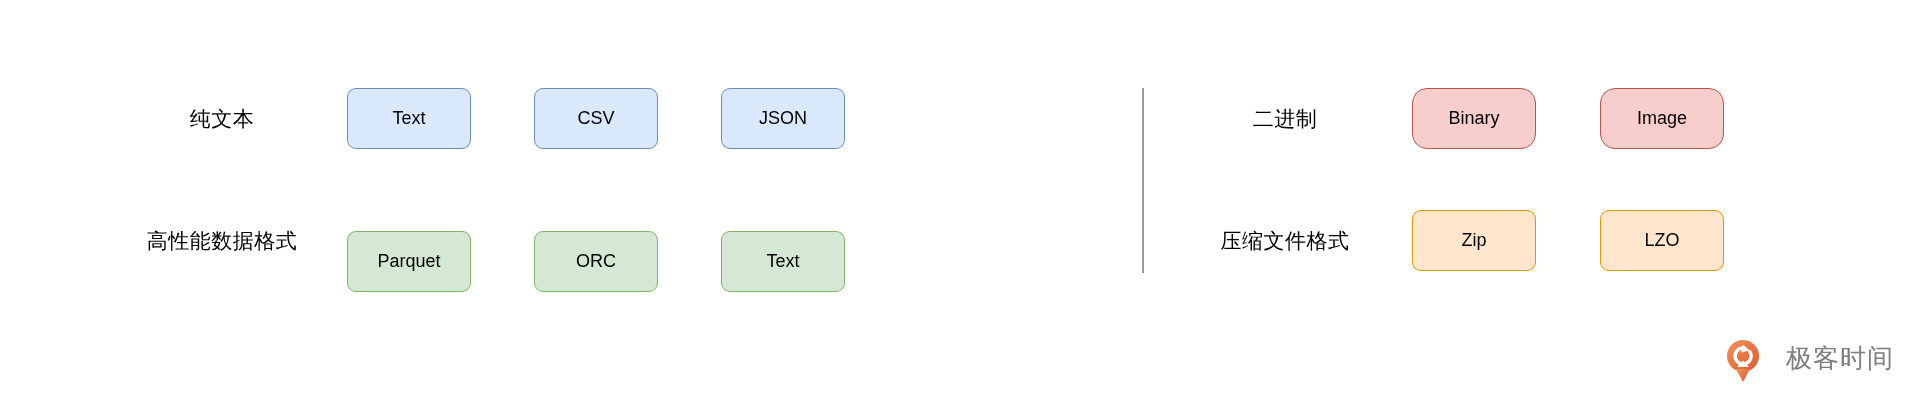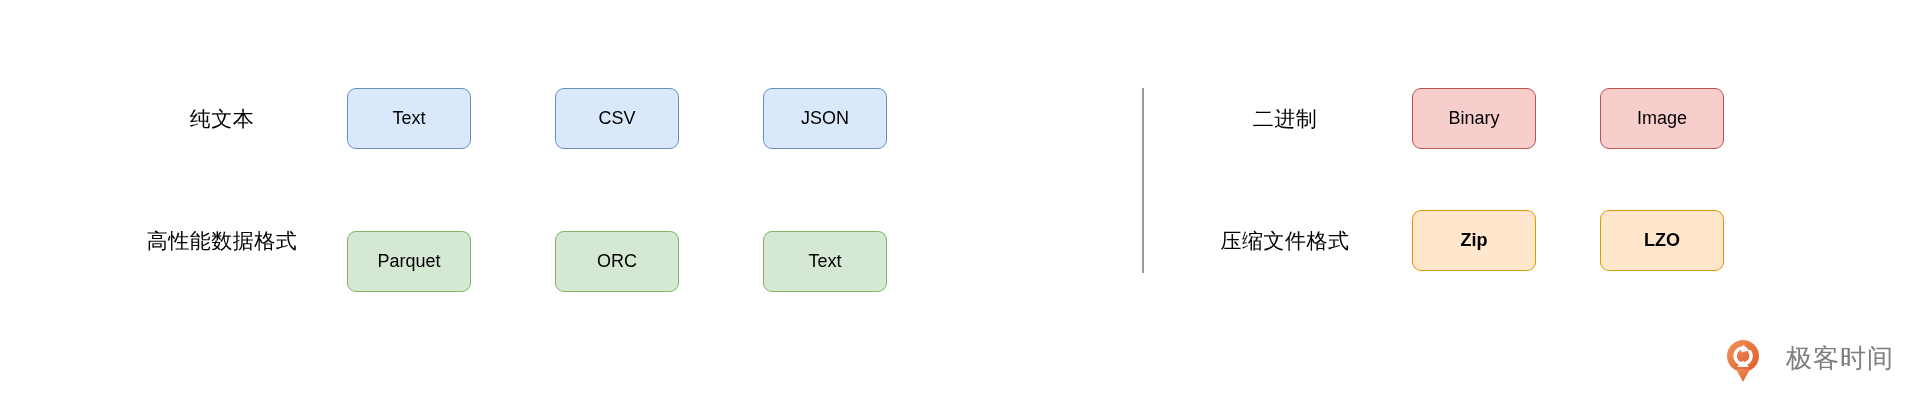--- a/index.html
+++ b/index.html
@@ -36,29 +36,29 @@
     box-sizing: border-box;
     border-radius: 9px;
     border: 1.5px solid;
     display: flex;
     align-items: center;
     justify-content: center;
     font-size: 18px;
     color: #000000;
     white-space: nowrap;
   }
-  .row-left  { left: 347px; gap: 84px; }
+  .row-left  { left: 347px; gap: 63px; }
   .row-right { left: 1412px; gap: 64px; }
   .row-top    { top: 88px; }
   .row-bottom { top: 210px; }
 
   .blue   { background: var(--blue-fill, #dae8fc);   border-color: var(--blue-stroke, #6c8ebf); }
   .green  { background: var(--green-fill, #d5e8d4);  border-color: var(--green-stroke, #82b366); margin-top: 21px; }
-  .red    { background: var(--red-fill, #f8cecc);    border-color: var(--red-stroke, #b85450); }
-  .orange { background: var(--orange-fill, #ffe6cc); border-color: var(--orange-stroke, #d79b00); font-weight: bold; }
+  .red    { background: var(--red-fill, #f8cecc);    border-color: var(--red-stroke, #b85450); border-radius: 15px; }
+  .orange { background: var(--orange-fill, #ffe6cc); border-color: var(--orange-stroke, #d79b00); }
 
   .divider {
     position: absolute;
     left: 1142px;
     top: 88px;
     width: 1.5px;
     height: 185px;
     background: var(--divider, #999999);
   }
   .logo {

